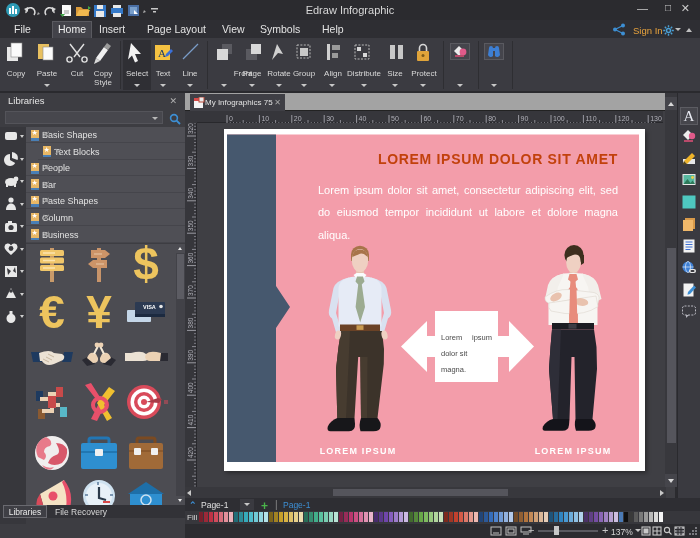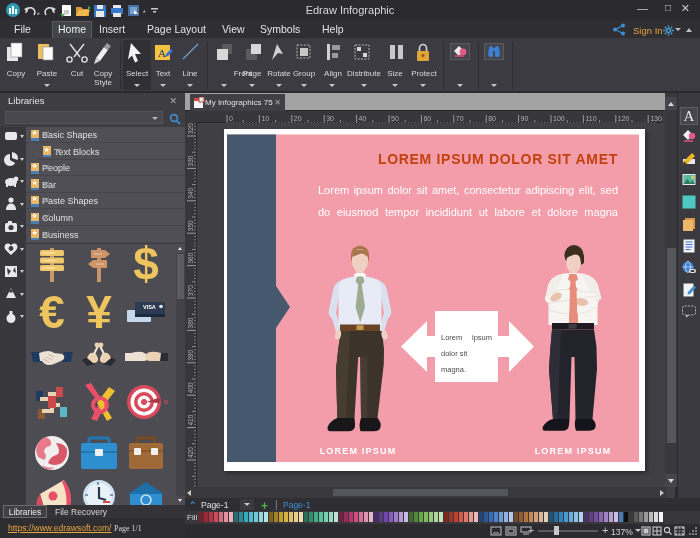--- a/index.html
+++ b/index.html
@@ -476,24 +476,20 @@
     <div class="abs" style="left:1px;top:10px;width:7px;height:45px;background:#5c5c63"></div>
     <div class="abs" style="left:0;top:252px;width:9px;height:9px;background:#4c4c52">
           <div class="abs" style="left:2px;top:3px;width:0;height:0;border-left:2.5px solid transparent;border-right:2.5px solid transparent;border-top:3.5px solid #e8e8e8"></div>
         </div>
   </div>
   <div id="libtabs">
     <div class="abs" style="left:3px;top:0;width:44px;height:13px;background:#3f3f45;border:1px solid #6a6a70;color:#ececec;font-size:8.5px;text-align:center;line-height:12px">Libraries</div>
     <div class="abs" style="left:47px;top:0;width:138px;height:13px;background:#323237;color:#d8d8d8;font-size:8.5px">
           <span style="position:absolute;left:8px;top:2px">File Recovery</span>
         </div>
-  </div>
-  <div id="libstatus">
-    <div class="abs" style="left:8px;top:5px;color:#e8a33d;font-size:8.5px;text-decoration:underline">https://www.edrawsoft.com/</div>
-    <div class="abs" style="left:114px;top:6px;color:#d8d8d8;font-size:8px;font-family:'Liberation Serif',serif">Page 1/1</div>
   </div>
 </div>
 
 <div id="canvasarea">
   <div id="doctabbar">
     <div id="doctab">
       <svg class="abs" style="left:4px;top:3px" width="11" height="11" viewBox="0 0 11 11">
             <rect x="0" y="1" width="9" height="10" fill="#f5f5f5"></rect>
             <rect x="0" y="1" width="9" height="3" fill="#d84a4a"></rect>
             <rect x="5" y="0" width="5" height="5" fill="#e8e8e8" stroke="#b84a3a" stroke-width="1"></rect>
@@ -837,20 +833,21 @@
         <path d="M203 192 L177 217.5 L203 243 Z" fill="#ffffff"></path>
         <path d="M285 192 L310 217.5 L285 243 Z" fill="#ffffff"></path>
         <rect x="211" y="182" width="63" height="71" fill="#ffffff"></rect>
       </svg>
       
       <div class="abs" style="left:94px;top:22px;width:300px;text-align:right;color:#c2410c;font-size:14px;font-weight:bold;letter-spacing:0.7px;white-space:nowrap">LOREM IPSUM DOLOR SIT AMET</div>
       
       <div class="abs" style="left:94px;top:50px;width:300px;color:#fff;font-size:11px;line-height:22.3px">
         <div style="text-align:justify;text-align-last:justify">Lorem ipsum dolor sit amet, consectetur adipiscing elit, sed</div>
         <div style="text-align:justify;text-align-last:justify">do eiusmod tempor incididunt ut labore et dolore magna</div>
+        <div>aliqua.</div>
       </div>
       
       <div class="abs" style="left:217px;top:201px;width:51px;color:#4a4a4a;font-size:7.5px;line-height:16px">
         <div style="text-align:justify;text-align-last:justify">Lorem ipsum</div>
         <div>dolor sit magna.</div>
       </div>
       <div class="abs" style="left:84px;top:317px;width:100px;text-align:center;color:#fff;font-size:9px;font-weight:bold;letter-spacing:1.2px">LOREM IPSUM</div>
       <div class="abs" style="left:299px;top:317px;width:100px;text-align:center;color:#fff;font-size:9px;font-weight:bold;letter-spacing:1.2px">LOREM IPSUM</div>
     </div>
   </div>

